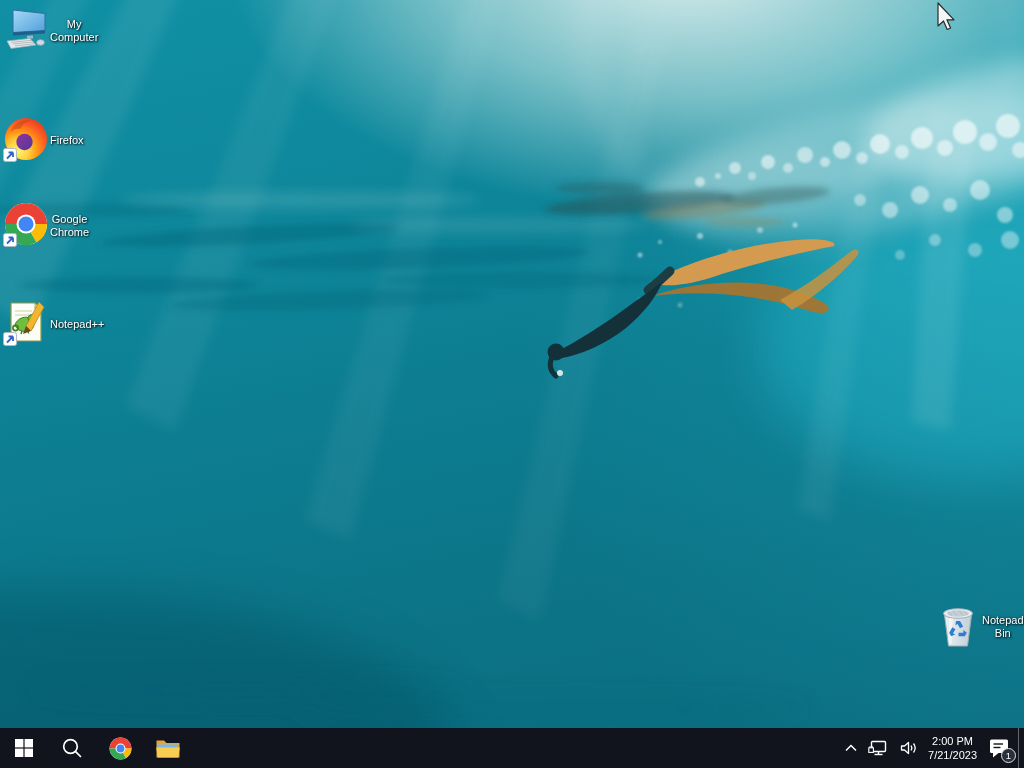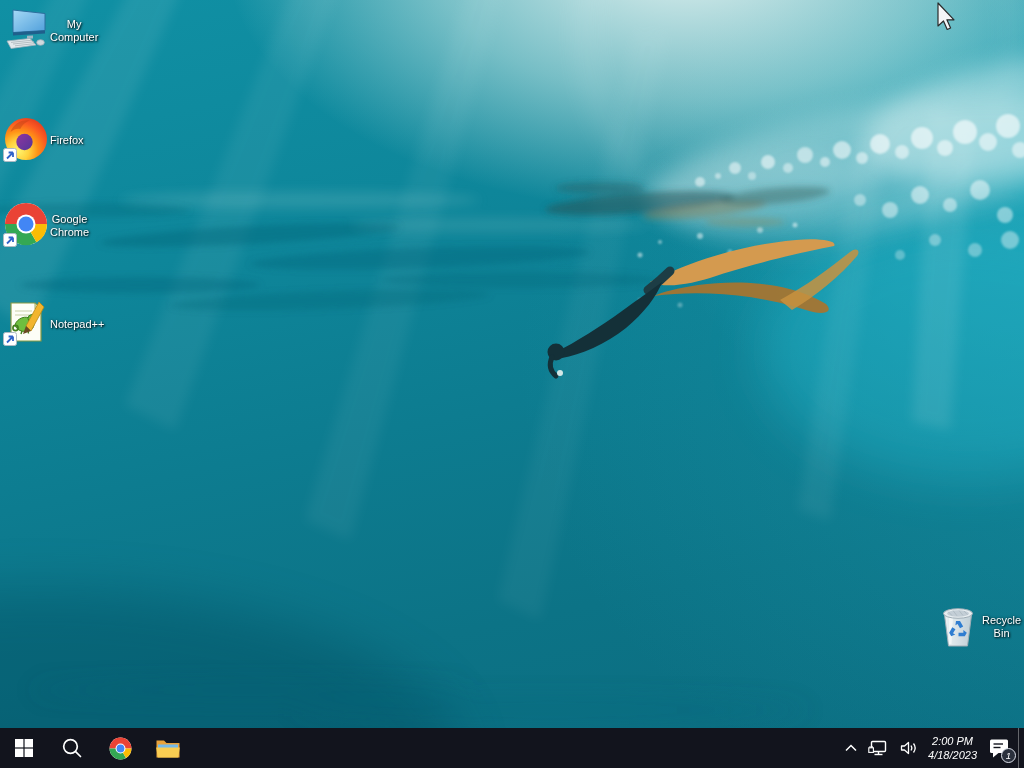--- a/index.html
+++ b/index.html
@@ -22,21 +22,21 @@
           text-shadow:1px 1px 2px rgba(0,0,0,.9),0 0 3px rgba(0,0,0,.55);max-width:76px;}
   .recycle{left:934px;width:82px;}
 
   
   .cursor{position:absolute;left:936px;top:2px;width:22px;height:32px;z-index:9;}
 
   
   .taskbar{position:absolute;left:0;bottom:0;width:1024px;height:40px;background:#12141d;
            display:flex;align-items:center;z-index:5;}
   .tbtn{width:48px;height:40px;display:flex;align-items:center;justify-content:center;flex:none;}
-  .tray{margin-left:auto;display:flex;align-items:center;height:100%;font-style:italic;}
+  .tray{margin-left:auto;display:flex;align-items:center;height:100%;}
   .trayicon{padding:0 5px;height:100%;display:flex;align-items:center;justify-content:center;}
   .clock{padding:0 5px;color:#fff;font-size:11px;line-height:14px;text-align:center;height:100%;
          display:flex;flex-direction:column;justify-content:center;}
   .action{position:relative;padding:0 7px;height:100%;display:flex;align-items:center;}
   .badge{position:absolute;right:2px;bottom:5px;width:15px;height:15px;border-radius:50%;
          background:#2a303c;border:1.5px solid #dde1ea;color:#fff;font-size:9.5px;
          display:flex;align-items:center;justify-content:center;box-sizing:border-box;}
   .sliver{width:5px;height:100%;border-left:1px solid rgba(255,255,255,.35);}
 </style>
 </head>
@@ -245,21 +245,21 @@
       <path d="M15,16 L19,16 L17.5,43 L14.8,43 Z" fill="#ffffff" opacity=".55"></path>
       <ellipse cx="24" cy="12.5" rx="14.5" ry="4.8" fill="#e7edf0" stroke="#9fadb6" stroke-width="1"></ellipse>
       <ellipse cx="24" cy="12.5" rx="11" ry="3.2" fill="#c3ced6"></ellipse>
       <path d="M14,10.5 L18,14.5 M19,9.5 L23,14.8 M25,9.5 L29,14.5 M30,10 L33.5,13.8" stroke="#9fadb6" stroke-width=".7" opacity=".8"></path>
       <g transform="translate(24,29)" fill="#2e7dd1">
         <path d="M-2,-9 L2,-9 L5.2,-3.6 L2,-1.8 L-0.4,-6 L-2.6,-4.7 Z"></path>
         <path d="M-2,-9 L2,-9 L5.2,-3.6 L2,-1.8 L-0.4,-6 L-2.6,-4.7 Z" transform="rotate(120)"></path>
         <path d="M-2,-9 L2,-9 L5.2,-3.6 L2,-1.8 L-0.4,-6 L-2.6,-4.7 Z" transform="rotate(240)"></path>
       </g>
     </svg>
-    <div class="dlabel">Recycle Bin</div>
+    <div class="dlabel">Notepad Bin</div>
   </div>
 
   <svg class="cursor" viewBox="0 0 22 32">
     <path d="M2,1 L2,24 L7.5,19 L11.2,27.5 L14.6,26 L10.9,17.8 L18,17.8 Z" fill="#f4f6f8" stroke="#2a2a2a" stroke-width="1.2" stroke-linejoin="round"></path>
   </svg>
 
   <div class="taskbar">
 
     <div class="tbtn">
       <svg width="18" height="18" viewBox="0 0 18 18">
@@ -314,21 +314,21 @@
       </div>
       <div class="trayicon">
         <svg width="19" height="18" viewBox="0 0 19 18">
           <path d="M2.5,7 L5.5,7 L9.5,3.5 L9.5,14.5 L5.5,11 L2.5,11 Z" stroke="#fff" stroke-width="1.3" fill="none" stroke-linejoin="round"></path>
           <path d="M12,6.5 A4.5,4.5 0 0 1 12,11.5" stroke="#fff" stroke-width="1.3" fill="none"></path>
           <path d="M14.5,4.5 A7.5,7.5 0 0 1 14.5,13.5" stroke="#fff" stroke-width="1.3" fill="none"></path>
         </svg>
       </div>
       <div class="clock">
         <div>2:00 PM</div>
-        <div>4/18/2023</div>
+        <div>7/21/2023</div>
       </div>
       <div class="action">
         <svg width="22" height="21" viewBox="0 0 22 21">
           <rect x="1" y="1.5" width="18" height="13.5" rx="1.5" fill="#fff"></rect>
           <line x1="4.5" y1="6" x2="14" y2="6" stroke="#12141d" stroke-width="1.4"></line>
           <line x1="4.5" y1="9.5" x2="11.5" y2="9.5" stroke="#12141d" stroke-width="1.4"></line>
           <path d="M4,15 L4,19.5 L9.5,15 Z" fill="#fff"></path>
         </svg>
         <div class="badge">1</div>
       </div>

